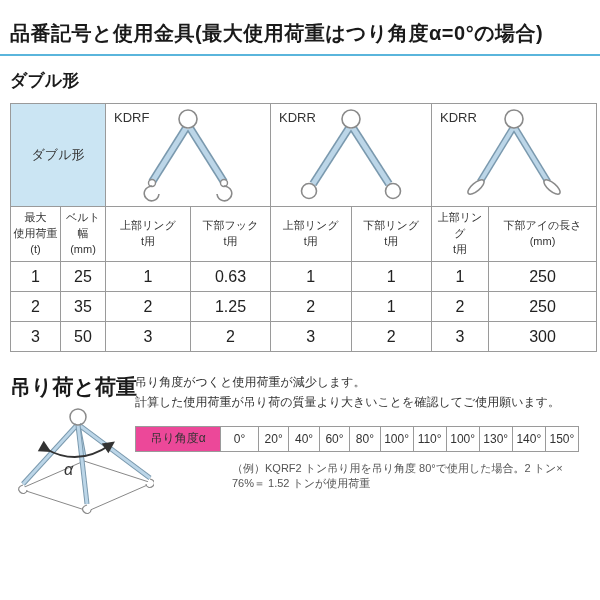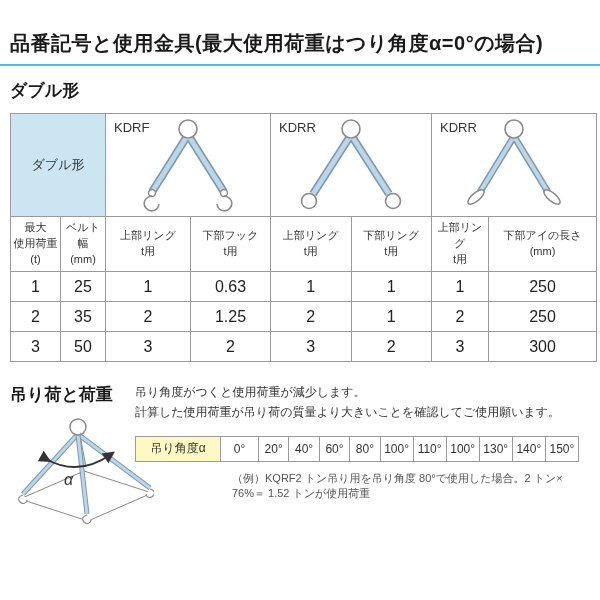--- a/index.html
+++ b/index.html
@@ -1,42 +1,42 @@
 <!DOCTYPE html>
 <html><head>
 <meta charset="utf-8">
 <style>
   * { margin:0; padding:0; box-sizing:border-box; }
   html,body { width:600px; height:600px; background:#fff; overflow:hidden;
               font-family:"Liberation Sans","DejaVu Sans",sans-serif; color:#333; }
   .page { position:relative; width:600px; height:600px; }
 
   .title { font-size:20px; font-weight:bold; color:#1a1a1a;
-           padding:30px 10px 7px 10px; letter-spacing:0.5px; }
+           padding:20px 10px 7px 10px; letter-spacing:0.5px; }
   .title-rule { border:0; border-top:2px solid #5ab5dc; width:600px; }
   .subtitle { font-size:17px; font-weight:bold; color:#1a1a1a; margin:13px 10px 11px 10px; }
 
   table.spec-table { border-collapse:collapse; margin-left:10px; table-layout:fixed; }
   table.spec-table td { border:1px solid #9a9a9a; text-align:center; vertical-align:middle; }
   .type-cell { background:#cbe5f3; font-size:13px; color:#333; }
   .model-cell { position:relative; vertical-align:top; height:74px; }
   .model-label { position:absolute; top:6px; left:8px; font-size:13px; color:#333; }
   .model-cell svg { display:block; margin:2px auto 0 auto; }
   .col-head { height:55px; font-size:11px; color:#333; line-height:1.45; padding:2px 1px; }
   .data-cell { height:30px; font-size:16px; color:#222; }
 
   .load-section { position:relative; margin-top:21px; height:225px; }
-  .load-heading { position:absolute; left:10px; top:0; font-size:17px; font-weight:bold; color:#1a1a1a; }
+  .load-heading { position:absolute; left:10px; top:0; font-size:21px; font-weight:bold; color:#1a1a1a; }
   .load-diagram { position:absolute; left:14px; top:32px; }
   .load-right { margin-left:135px; margin-right:21px; }
   .load-text { font-size:12px; color:#333; line-height:1.65; }
   table.angle-table { border-collapse:collapse; margin-top:13px; table-layout:fixed; }
   table.angle-table td { border:1px solid #9a9a9a; text-align:center; font-size:12px;
                          color:#333; height:25px; padding:0 1px; }
-  .angle-label-cell { background:#fef9c3; width:97px; }
+  .angle-label-cell { background:#ec4899; width:97px; }
   .note { font-size:11px; color:#555; margin-top:9px; padding-left:97px; }
 </style>
 </head>
 <body>
 
 <div class="page">
 
   <div class="title">品番記号と使用金具(最大使用荷重はつり角度α=0°の場合)</div>
   <hr class="title-rule">
   <div class="subtitle">ダブル形</div>

